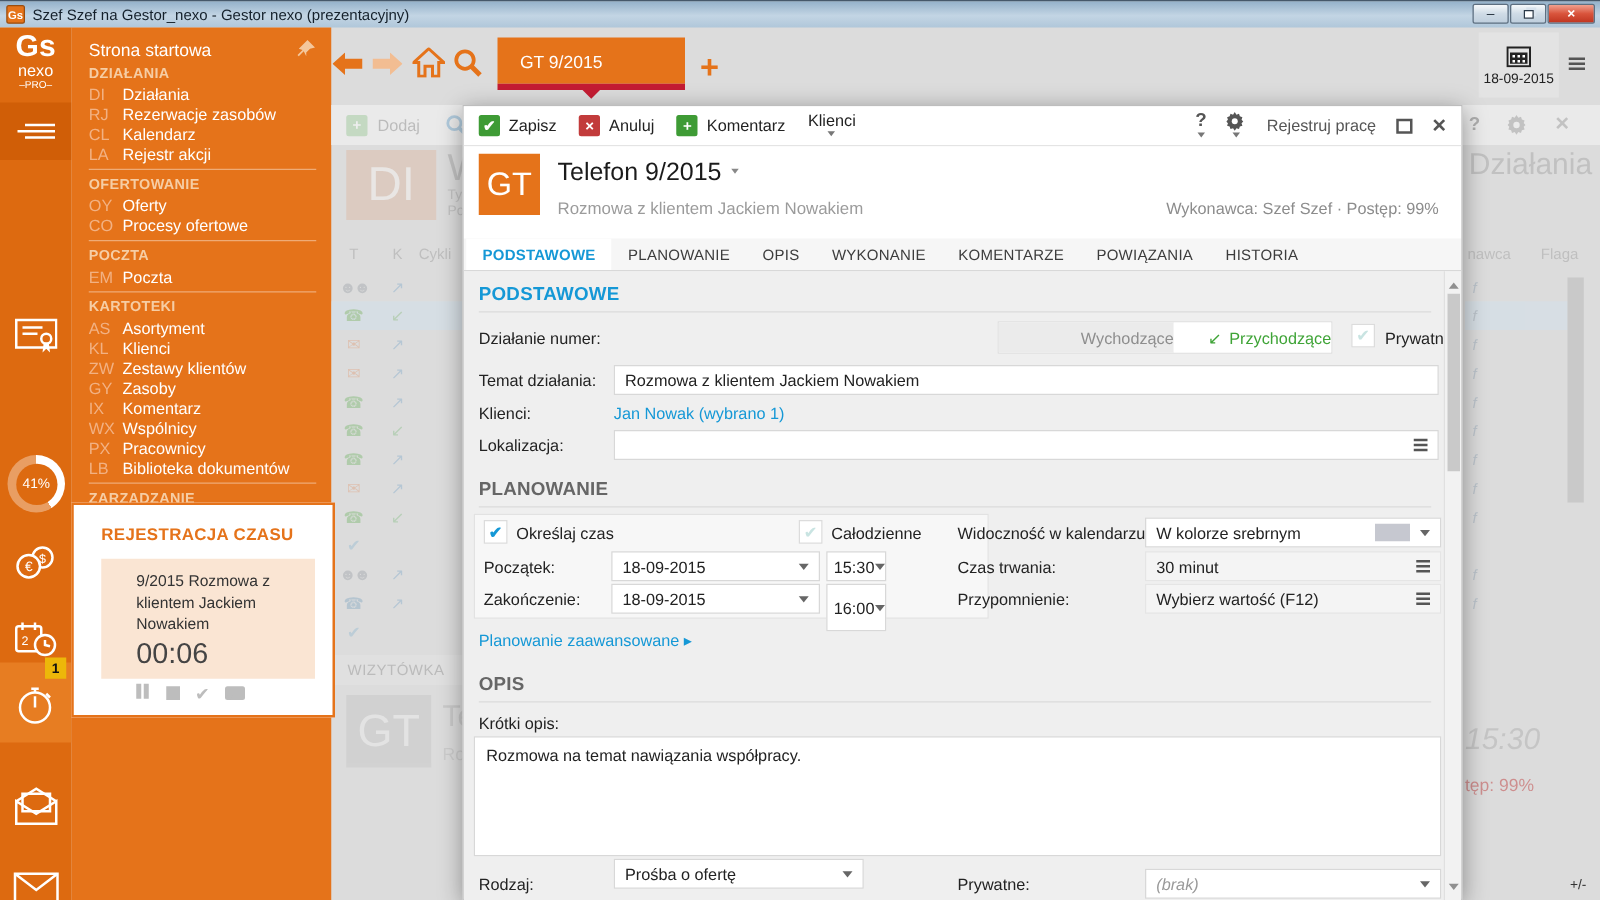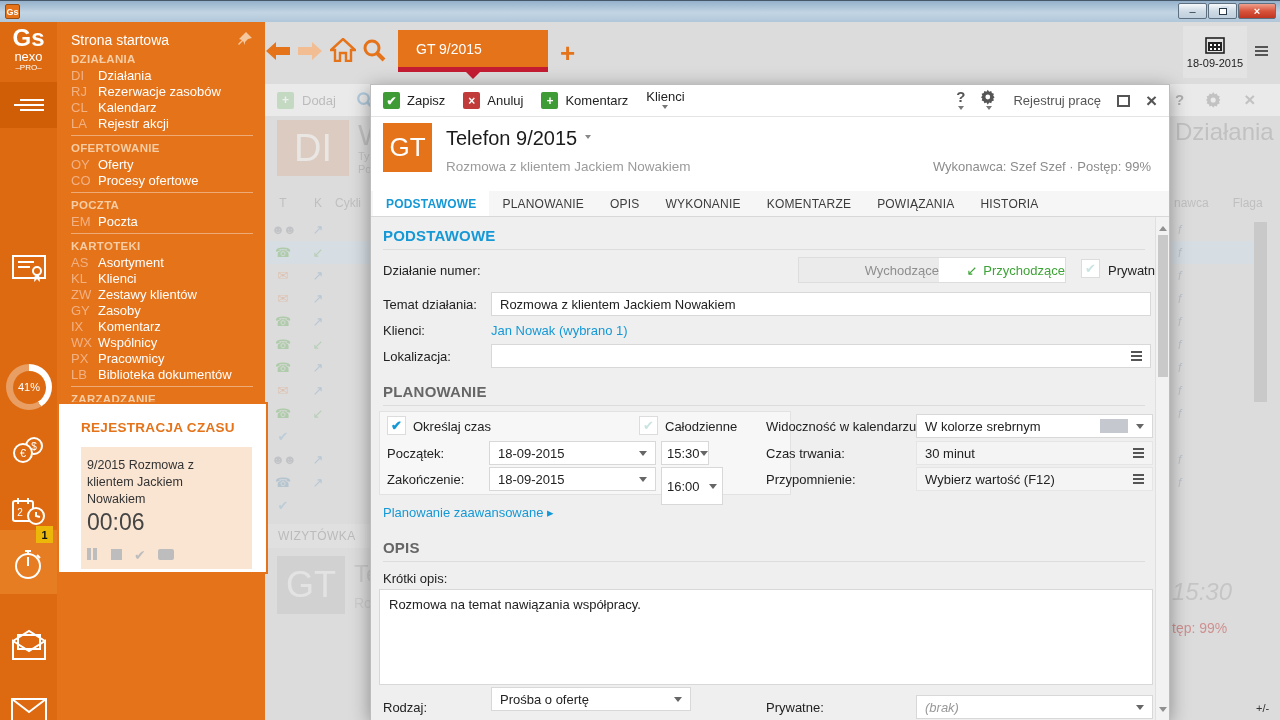--- a/index.html
+++ b/index.html
@@ -59,21 +59,21 @@
   .bgrow .t-ic{width:36px;text-align:center;font-size:13px}
   .bgrow .k-ic{width:34px;text-align:center;font-size:13px}
   .sel-row{background:#cfe2f0}
   .c-phone{color:#6fb463}.c-mail{color:#e09a72}.c-people{color:#9aa0a6;font-size:10px;letter-spacing:-2px}.c-check{color:#8fb8d0}.c-phone2{color:#7da4c0}
   .k-out{color:#7fa8c9}.k-in{color:#84bd84}
   .flagcol{font-size:12px;color:#8fa3b5;font-style:italic}
 
   
   .timerpop{left:57px;top:402px;width:211px;height:172px;background:#fff;border:2px solid #e5731a;padding:16px 14px 0 22px}
   .timerpop h3{font-size:13.5px;color:#e5731a;letter-spacing:.3px}
-  .timercard{margin-top:12px;background:#fae5d3;padding:10px 6px;height:122px}
+  .timercard{margin-top:12px;background:#fae5d3;padding:10px 28px;height:96px}
   .timercard .task{font-size:12.5px;color:#333;line-height:1.35;width:120px}
   .timercard .elapsed{font-size:23px;color:#444;margin-top:1px;font-weight:300}
   .ticons{display:flex;gap:12px;margin-top:10px;align-items:center;color:#bdbdbd}
   .tp-pause div{width:4px;height:12px;background:#bdbdbd;display:inline-block;margin-right:2px}
   .tp-stop{width:11px;height:11px;background:#bdbdbd}
   .tp-check{font-size:14px;color:#bdbdbd}
   .tp-bubble{width:16px;height:11px;background:#bdbdbd;border-radius:2px;position:relative}
   .tp-bubble:after{content:"";position:absolute;left:2px;bottom:-4px;border:4px solid transparent;border-top-color:#bdbdbd;border-left-width:2px;border-right-width:2px}
 
   
@@ -127,20 +127,21 @@
   .dnc{width:0;height:0;border:4px solid transparent;border-top:5px solid #909090;position:absolute;left:3px;bottom:5px}
   .it{font-style:italic;color:#999}
 </style>
 </head>
 <body>
 
 <div class="screen">
 
   <div class="abs titlebar">
     <div class="appicon">Gs</div>
+    <div class="t">Szef Szef na Gestor_nexo - Gestor nexo (prezentacyjny)</div>
     <div class="winbtns">
       <div class="winbtn">
           <span>–</span>
         </div>
       <div class="winbtn">
           <span class="rest"></span>
         </div>
       <div class="winbtn close">
           <span>×</span>
         </div>
@@ -610,21 +611,21 @@
       <div class="abs inp" style="left:290px;top:224px;width:48px;padding:0 5px">
         <span>15:30</span>
           <span class="caret"></span>
       </div>
 
       <div class="abs lbl" style="left:16px;top:255px">Zakończenie:</div>
       <div class="abs inp" style="left:118px;top:250px;width:167px">
         <span>18-09-2015</span>
           <span class="caret"></span>
       </div>
-      <div class="abs inp" style="left:290px;top:250px;width:62px;padding:18px 5px">
+      <div class="abs inp" style="left:290px;top:250px;width:48px;padding:18px 5px">
         <span>16:00</span>
           <span class="caret"></span>
       </div>
 
       <div class="abs lbl" style="left:395px;top:202px">Widoczność w kalendarzu:</div>
       <div class="abs inp" style="left:545px;top:197px;width:237px">
         <span>W kolorze srebrnym</span>
         <span class="swatch"></span>
         <span class="caret" style="margin-left:8px"></span>
       </div>

